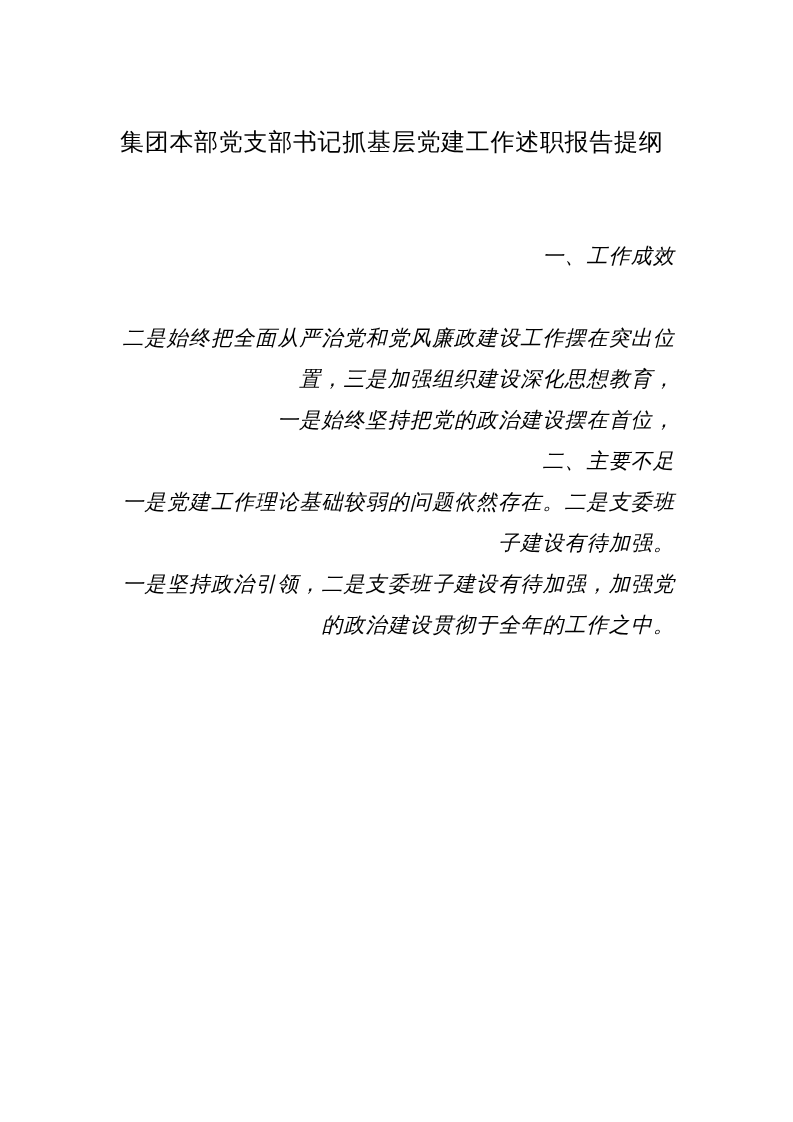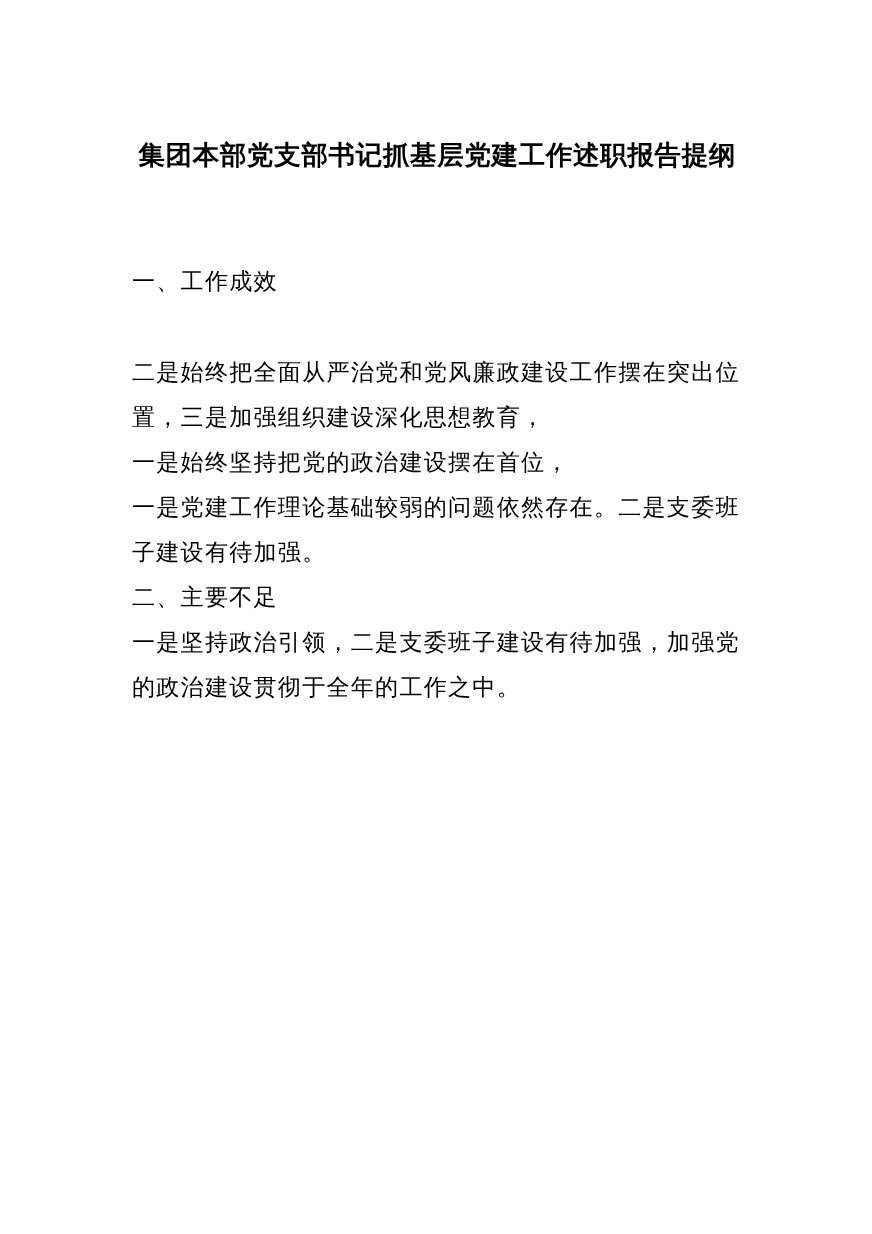--- a/index.html
+++ b/index.html
@@ -15,33 +15,34 @@
     color: #000000;
     overflow: hidden;
     font-family: "Liberation Serif", "DejaVu Serif", serif;
   }
   .content {
     padding: 120px 118px 0 120px; 
   }
   .doc-title {
     margin: 0 0 72px 0;
     font-size: 24px;
-    font-weight: bold;
+    font-weight: normal;
     line-height: 44px;
     letter-spacing: 0.7px;
-    text-align: center;
+    text-align: left;
     white-space: nowrap;
   }
   .para {
     margin: 0;
     font-size: 21px;
     line-height: 41px;
     letter-spacing: 1.1px;
-    text-align: left;
+    text-align: right;
     word-break: normal;
+    font-style: italic;
   }
   .blank-line {
     height: 41px;
   }
 </style>
 </head>
 <body>
 
 <div class="page">
   <div class="content">
@@ -49,23 +50,23 @@
     <h1 class="doc-title">集团本部党支部书记抓基层党建工作述职报告提纲</h1>
 
     <p class="para">一、工作成效</p>
 
     <div class="blank-line"></div>
 
     <p class="para">二是始终把全面从严治党和党风廉政建设工作摆在突出位置，三是加强组织建设深化思想教育，</p>
 
     <p class="para">一是始终坚持把党的政治建设摆在首位，</p>
 
+    <p class="para">二、主要不足</p>
+
     <p class="para">一是党建工作理论基础较弱的问题依然存在。二是支委班子建设有待加强。</p>
-
-    <p class="para">二、主要不足</p>
 
 
 
     <p class="para">一是坚持政治引领，二是支委班子建设有待加强，加强党的政治建设贯彻于全年的工作之中。</p>
 
 
   </div>
 </div>
 
 </body></html>

